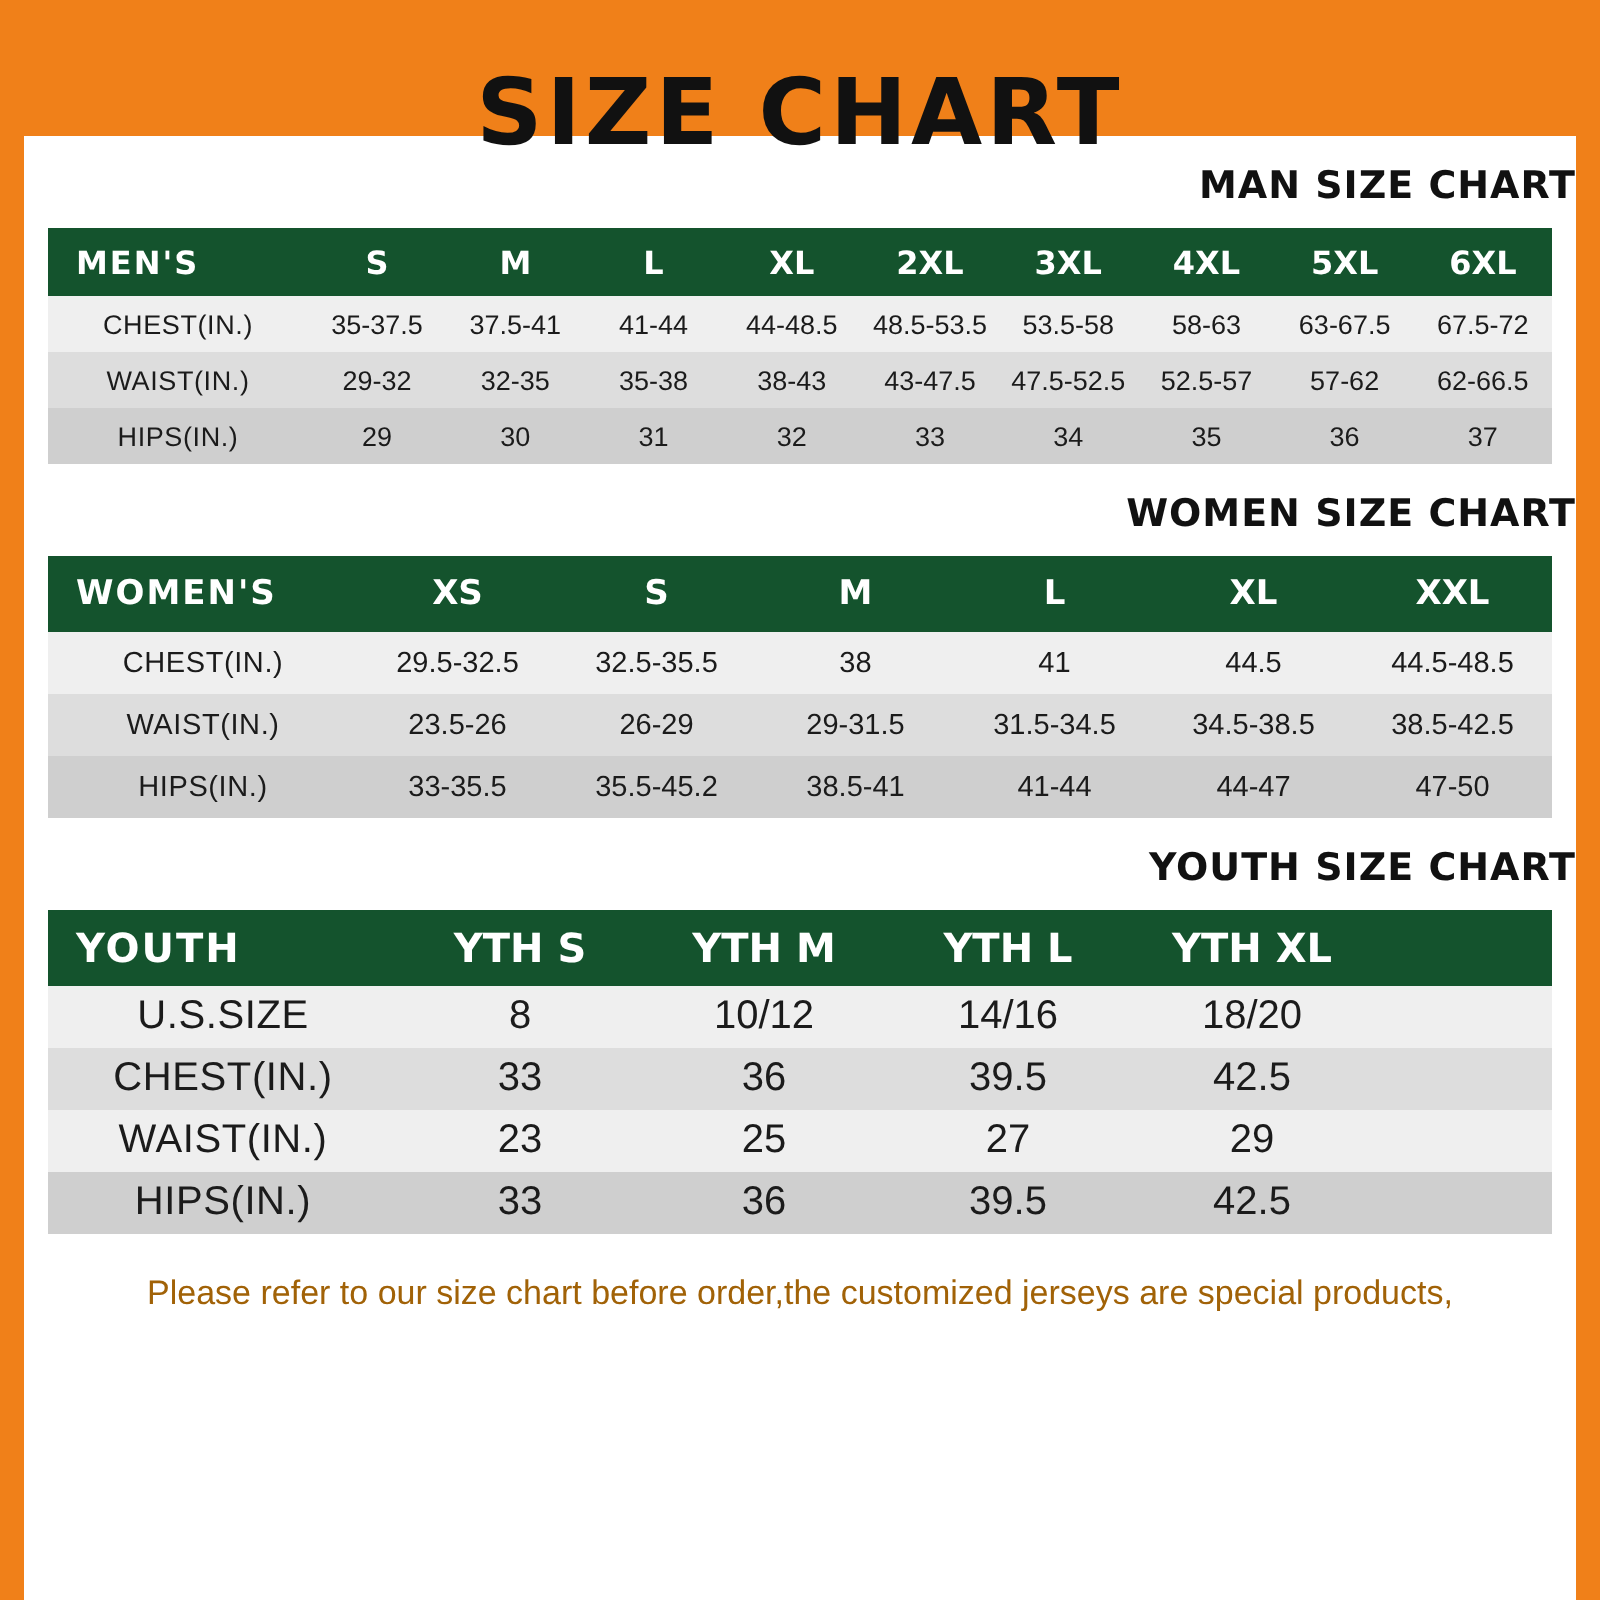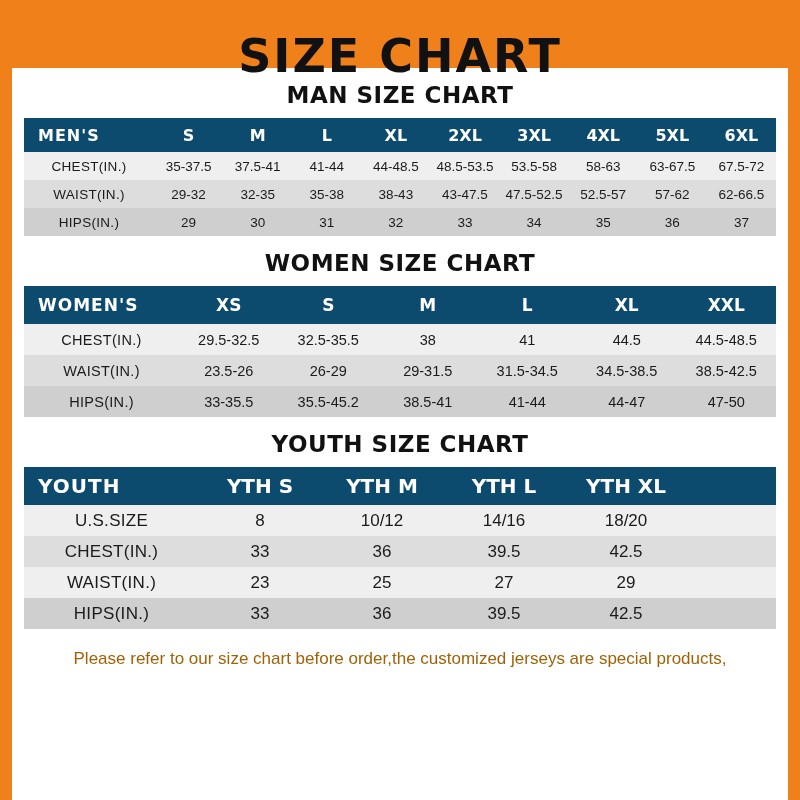--- a/index.html
+++ b/index.html
@@ -56,45 +56,45 @@
   .content {
     position: relative;
     padding: 0 12px;
     box-sizing: border-box;
   }
 
   .section {
     margin-top: 14px;
   }
   .section-title {
-    text-align: center;
+    text-align: right;
     font-family: "DejaVu Sans", sans-serif;
     font-weight: bold;
-    font-size: 23px;
+    font-size: 19px;
     color: #111111;
     margin: 10px 0 10px 0;
     letter-spacing: 0.5px;
   }
   table.sizetable {
     width: 752px;
     margin: 0 auto;
     border-collapse: collapse;
     table-layout: fixed;
   }
   table.sizetable td, table.sizetable th {
     text-align: center;
     font-size: 13.5px;
     color: #1b1b1b;
     padding: 0;
     height: 28px;
     font-family: "Liberation Sans", sans-serif;
     font-weight: normal;
   }
   tr.header-row td, tr.header-row th {
-    background: #0c4a6e;
+    background: #14532d;
     color: #ffffff;
     font-weight: bold;
     font-size: 16px;
     height: 34px;
     font-family: "DejaVu Sans", sans-serif;
   }
   tr.header-row td.rowlabel {
     text-align: left;
     padding-left: 14px;
     letter-spacing: 1px;
@@ -105,21 +105,21 @@
     color: #1b1b1b;
     letter-spacing: 0.3px;
   }
   tr.band-light td { background: #efefef; }
   tr.band-mid td { background: #dddddd; }
   tr.band-dark td { background: #cfcfcf; }
 
   
   #women-table td { font-size: 14.5px; height: 31px; }
   #women-table tr.header-row td { font-size: 17px; height: 38px; }
-  #youth-table td { font-size: 17px; height: 31px; }
+  #youth-table td { font-size: 20px; height: 31px; }
   #youth-table tr.header-row td { font-size: 20px; height: 38px; }
 
   .footer-note {
     margin: 18px auto 0 auto;
     width: 756px;
     text-align: center;
     color: #a16207;
     font-size: 17px;
     line-height: 1.45;
     font-family: "Liberation Sans", sans-serif;

